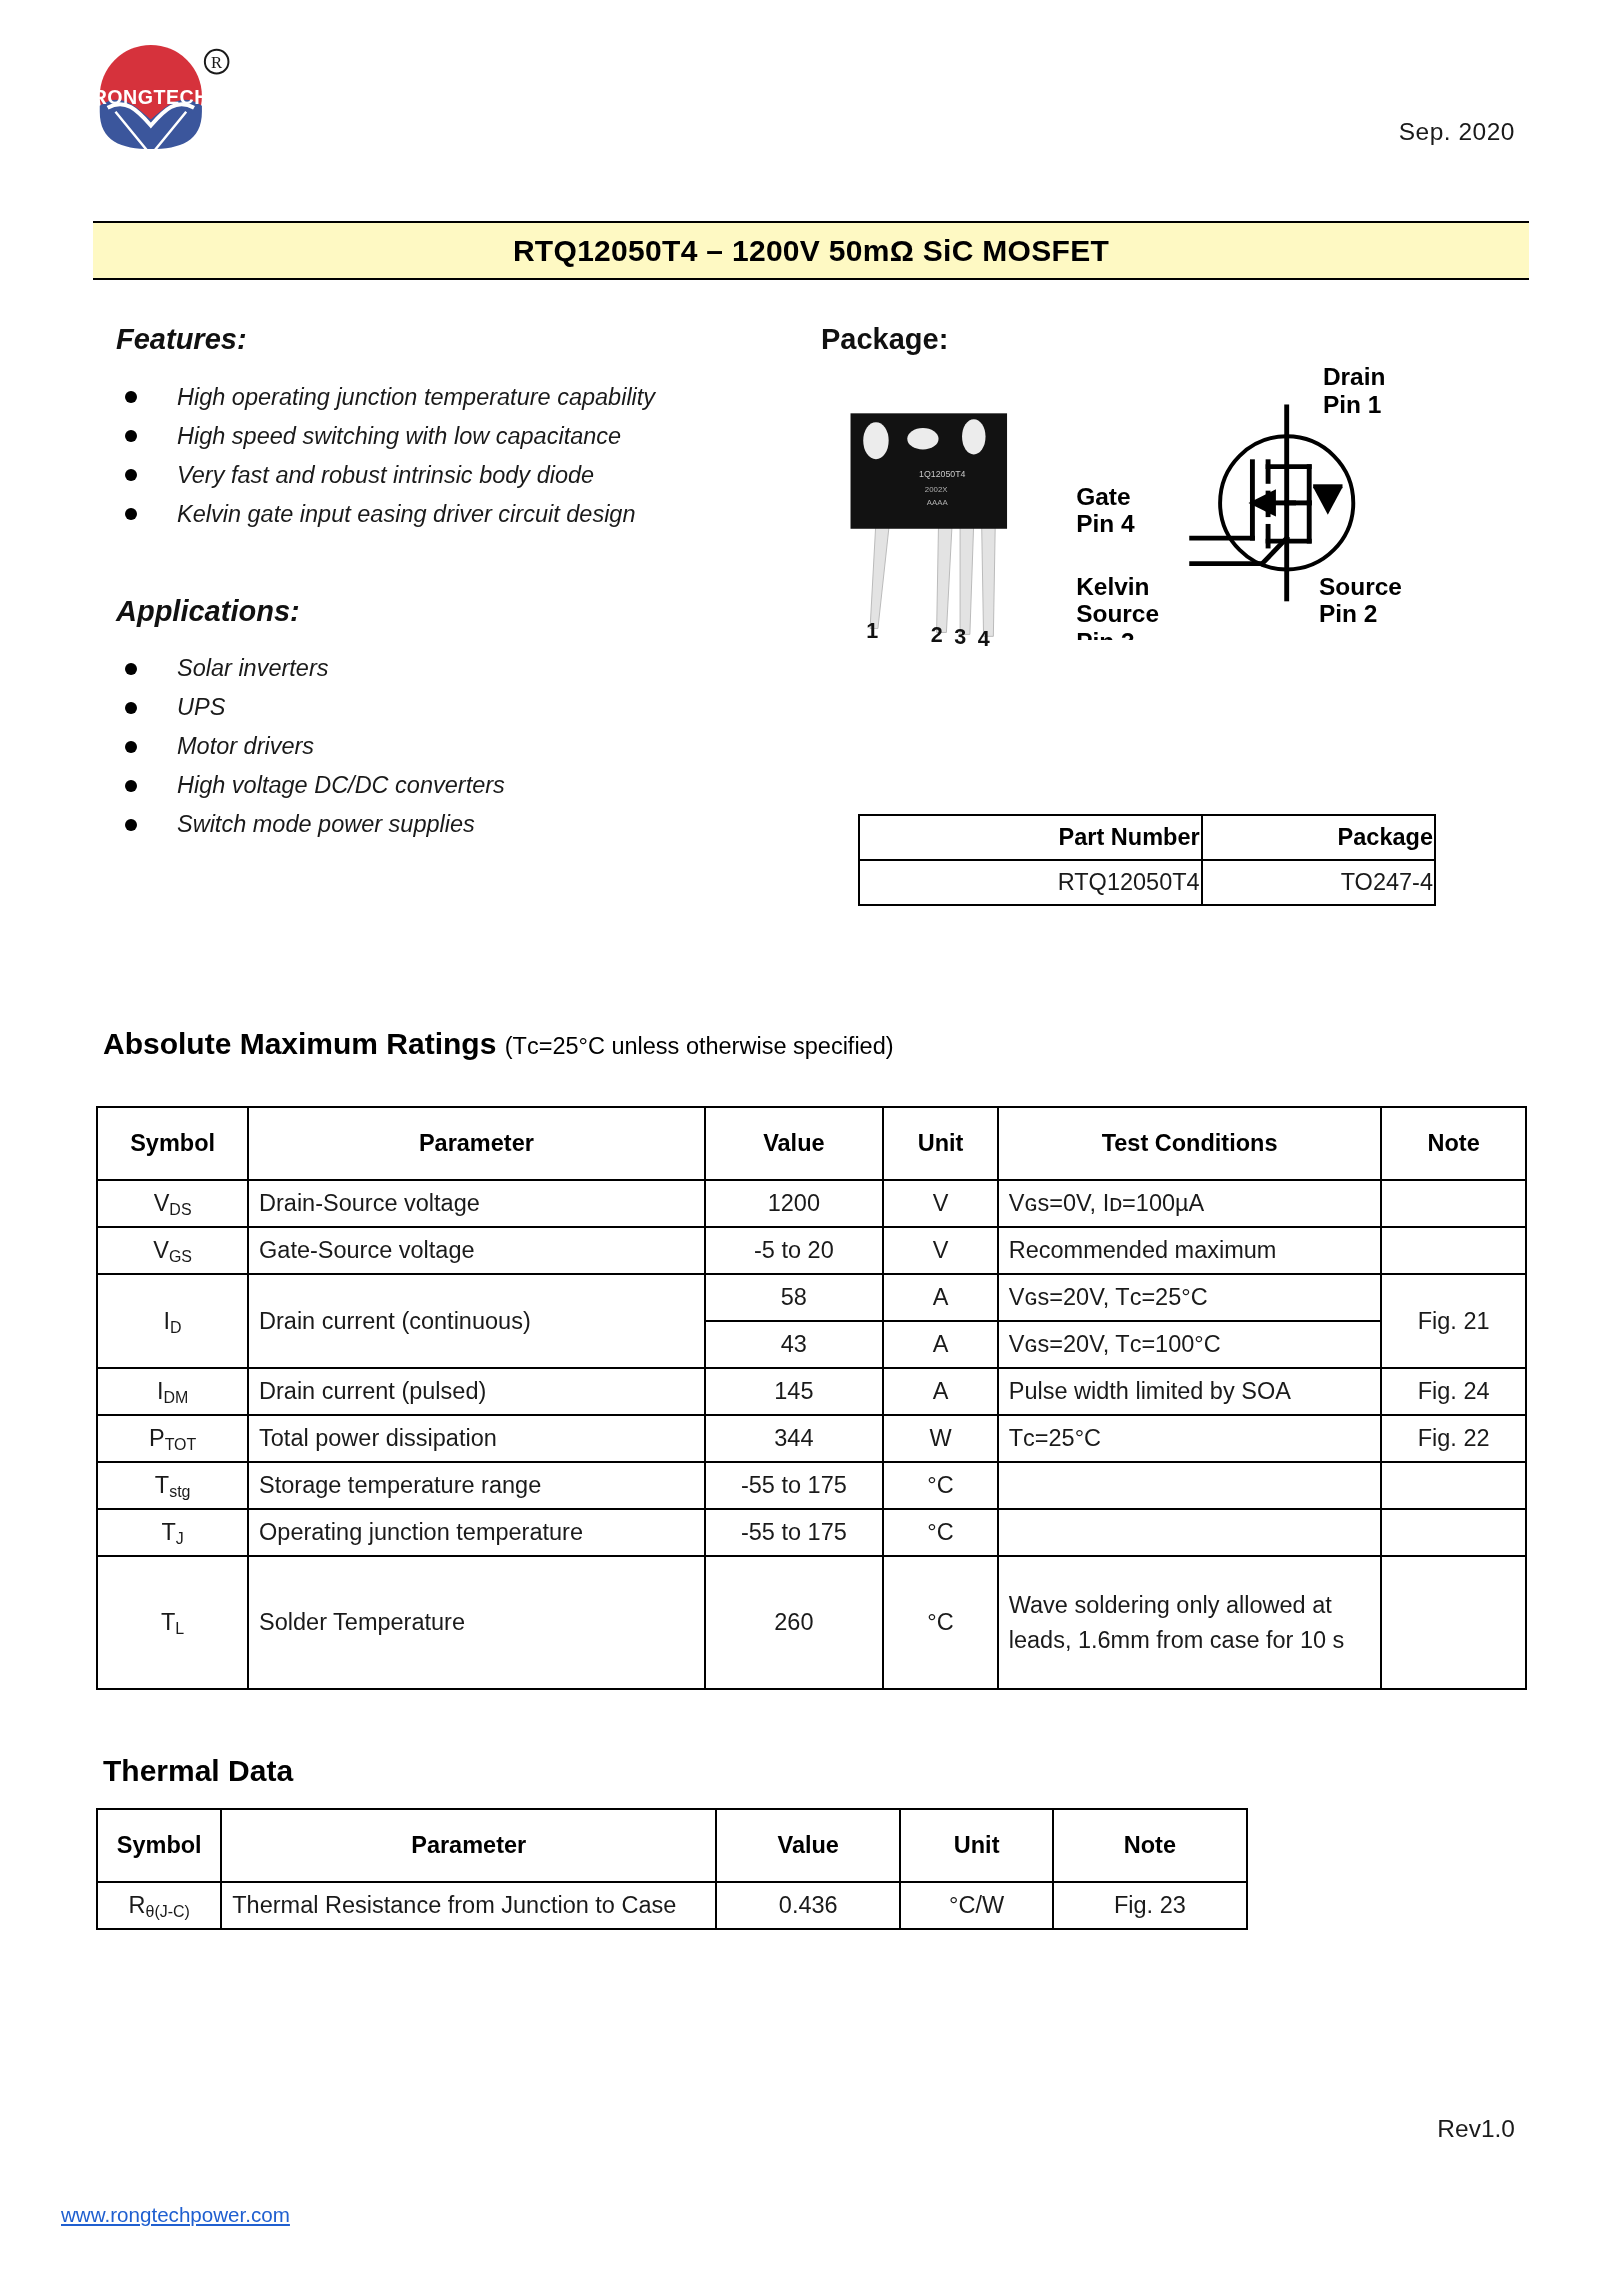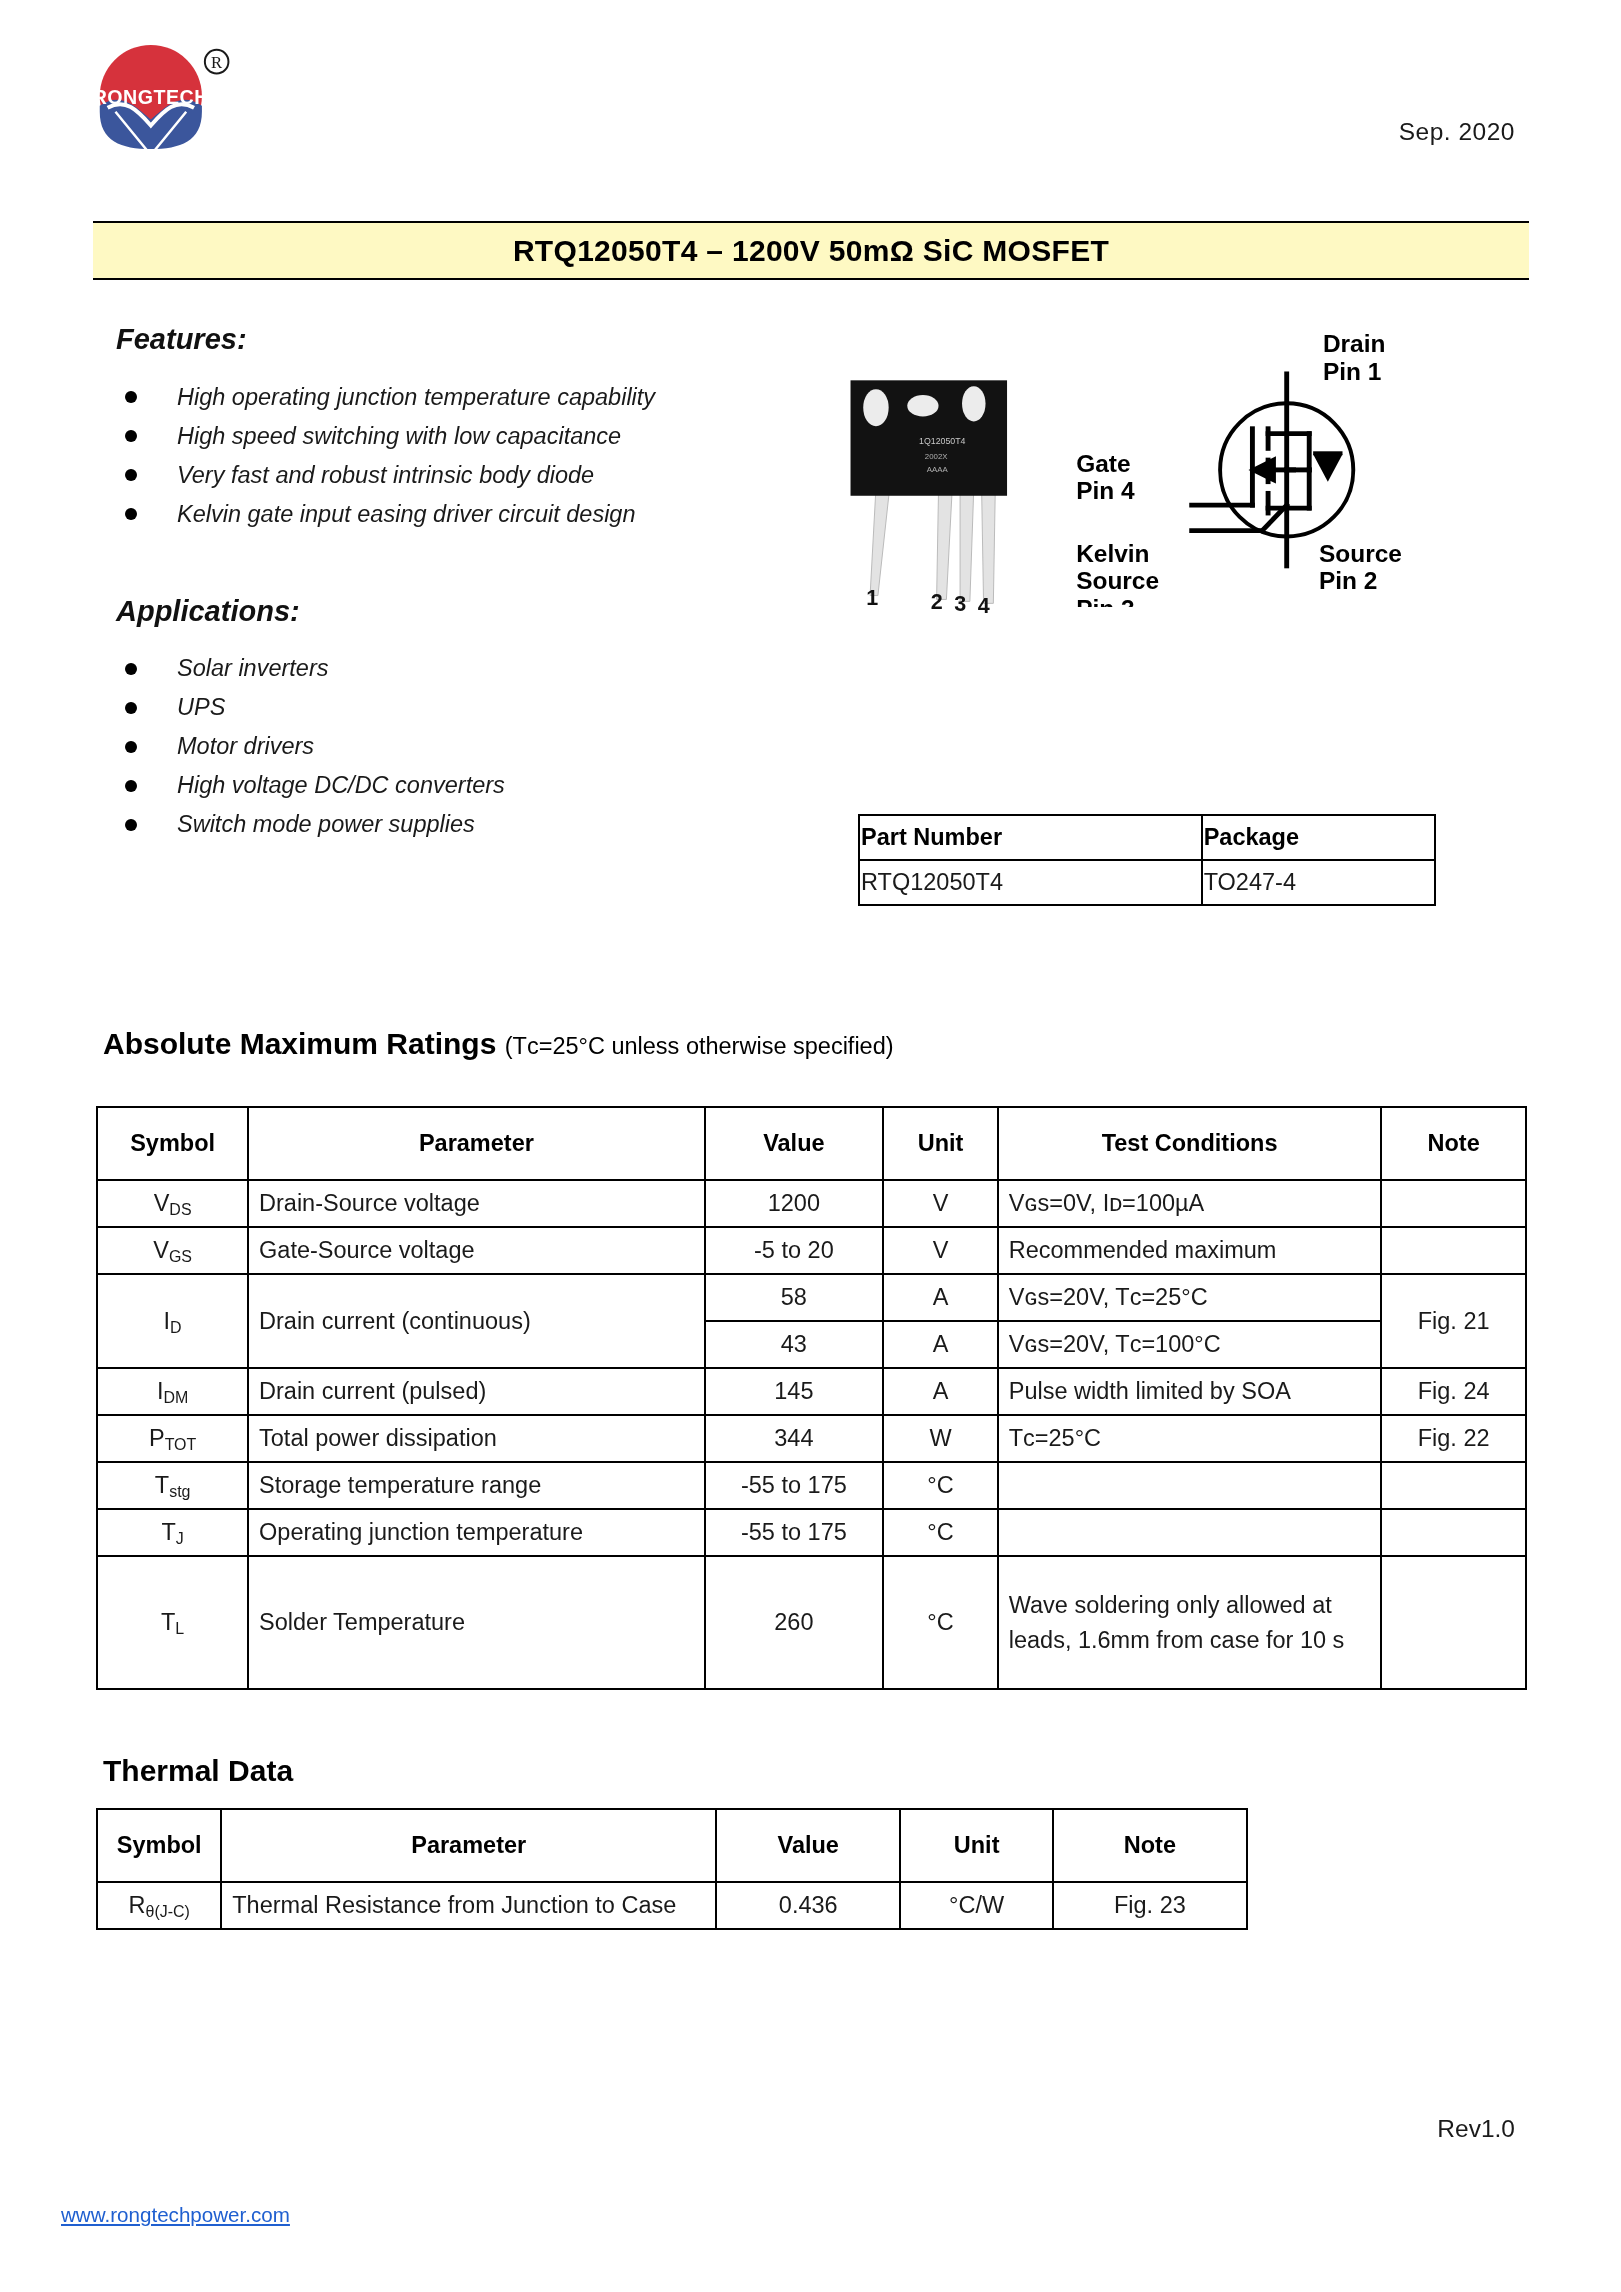--- a/index.html
+++ b/index.html
@@ -128,21 +128,21 @@
   
   .pn-table {
     position: absolute;
     left: 858px;
     top: 814px;
     width: 578px;
     border-collapse: collapse;
   }
   .pn-table th, .pn-table td {
     border: 2px solid #000;
-    text-align: left;
+    text-align: right;
     height: 41px;
     font-size: 23.5px;
   }
   .pn-table th {
     font-weight: bold;
   }
   .pn-table td {
     color: #1a1a1a;
   }
 
@@ -274,20 +274,21 @@
         <li><span class="dot"></span><span>Solar inverters</span></li>
         <li><span class="dot"></span><span>UPS</span></li>
         <li><span class="dot"></span><span>Motor drivers</span></li>
         <li><span class="dot"></span><span>High voltage DC/DC converters</span></li>
         <li><span class="dot"></span><span>Switch mode power supplies</span></li>
       </ul>
     </div>
   </div>
 
   <div class="col-right">
+    <div class="sec-heading">Package:</div>
 
     <div class="pkg-area">
 
       <svg class="pkg-photo" width="225" height="284" viewBox="0 0 230 290">
 
         <g stroke="#b9b9b9" stroke-width="1" fill="#e3e3e3">
           <polygon points="48,148 62,148 50,258 42,258"></polygon>
           <polygon points="112,148 126,148 120,262 110,262"></polygon>
           <polygon points="134,148 148,148 144,264 134,264"></polygon>
           <polygon points="156,148 170,148 168,266 158,266"></polygon>

